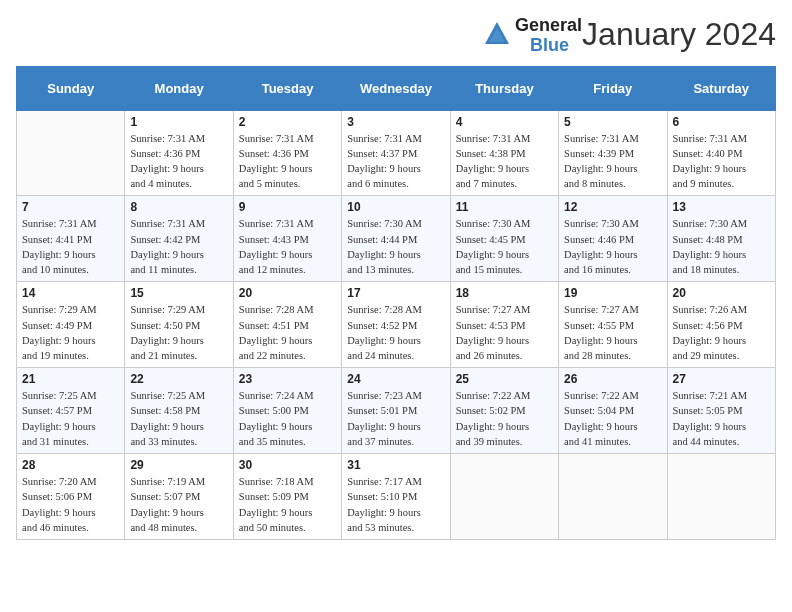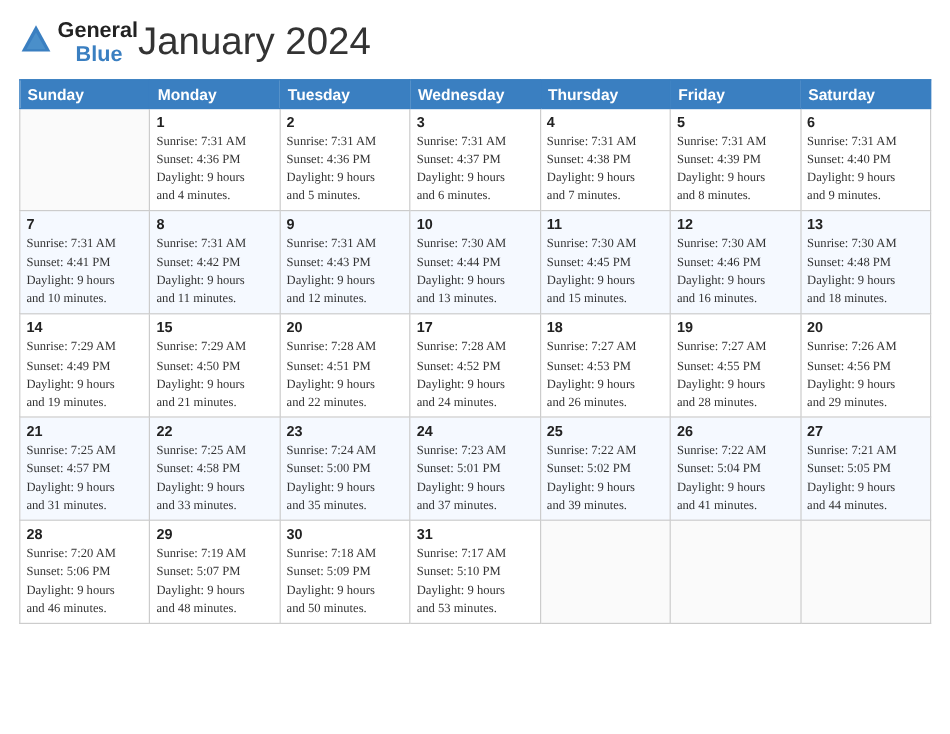--- a/index.html
+++ b/index.html
@@ -5,21 +5,21 @@
     * { box-sizing: border-box; margin: 0; padding: 0; }
     body {
       font-family: Arial, sans-serif;
       background: #fff;
       width: 792px;
       min-height: 612px;
       padding: 16px;
     }
     .header-area {
       display: flex;
-      justify-content: flex-start;
+      justify-content: flex-end;
       align-items: flex-start;
       margin-bottom: 10px;
     }
     .logo {
       display: flex;
       align-items: center;
       gap: 4px;
     }
     .logo-text-general {
       font-size: 18px;
@@ -51,22 +51,22 @@
       color: #555;
     }
     .calendar-table {
       width: 100%;
       border-collapse: collapse;
       font-size: 11px;
     }
     .calendar-table thead tr th {
       background-color: #3a7fc1;
       color: #fff;
-      text-align: left;
-      padding: 4px 6px;
+      text-align: center;
+      padding: 14px 6px;
       font-size: 13px;
       font-weight: bold;
       border: 1px solid #3a7fc1;
     }
     .calendar-table tbody tr td {
       border: 1px solid #ccc;
       vertical-align: top;
       padding: 4px 5px;
       min-height: 70px;
       width: calc(100% / 7);

